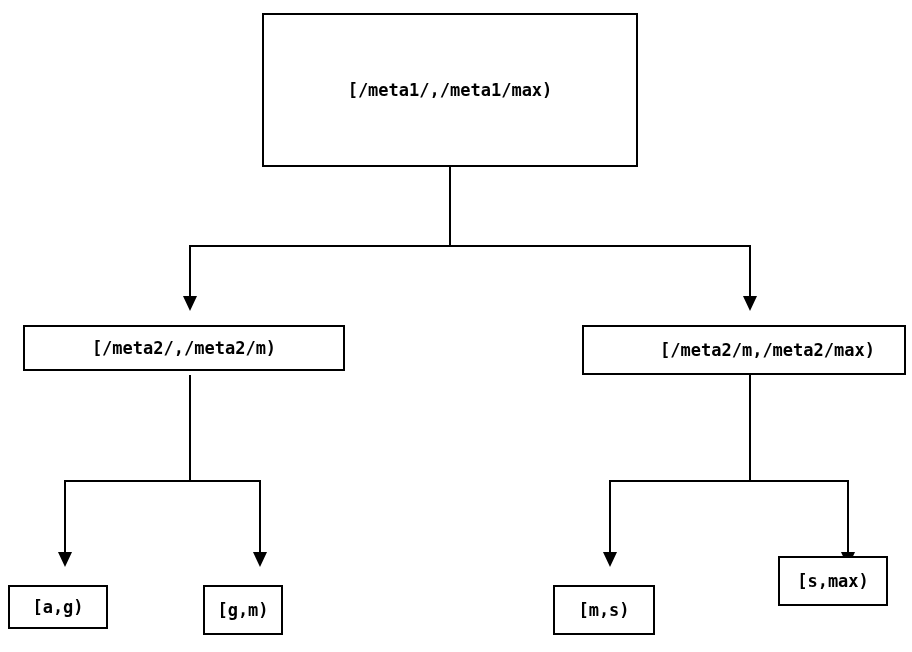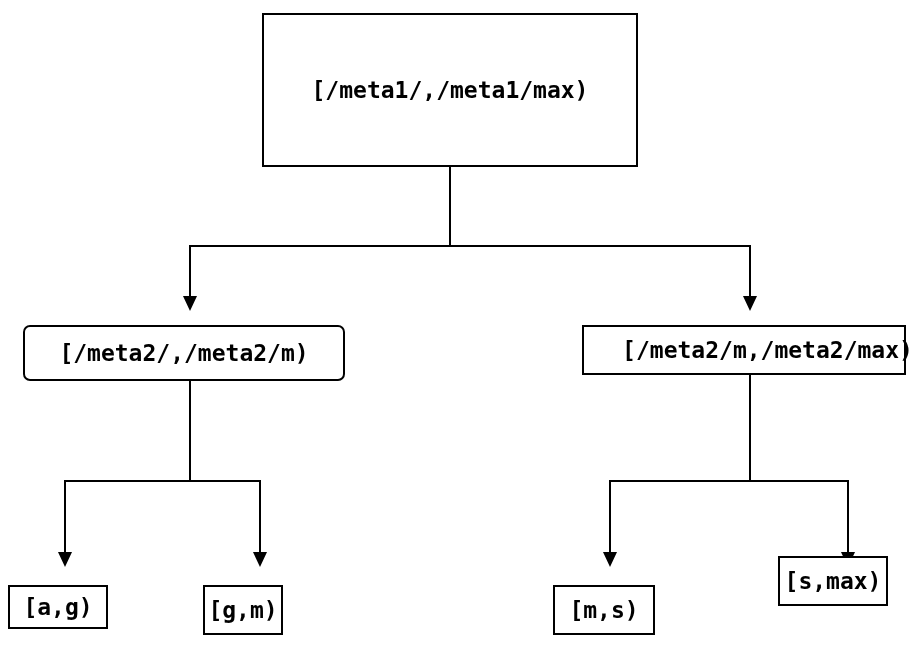--- a/index.html
+++ b/index.html
@@ -34,27 +34,27 @@
   .arrowhead { fill: var(--line-color); stroke: none; }
 
   .node {
     position: absolute;
     border: 2px solid var(--line-color);
     background: var(--bg-color);
     color: var(--text-color);
     display: flex;
     align-items: center;
     justify-content: center;
-    font-size: 23px;
+    font-size: 17px;
     font-weight: bold;
     white-space: nowrap;
   }
 
   .node-root      { left: 262px; top: 13px;  width: 376px; height: 154px; }
-  .node-left      { left: 23px;  top: 325px; width: 322px; height: 56px; border-radius: 7px; }
+  .node-left      { left: 23px;  top: 325px; width: 322px; height: 46px; }
   .node-right     { left: 582px; top: 325px; width: 324px; height: 50px; padding-left: 47px; }
   .node-leaf-ag   { left: 8px;   top: 585px; width: 100px; height: 44px; }
   .node-leaf-gm   { left: 203px; top: 585px; width: 80px; height: 50px; }
   .node-leaf-ms   { left: 553px; top: 585px; width: 102px; height: 50px; }
   .node-leaf-smax { left: 778px; top: 556px; width: 110px; height: 50px; }
 </style>
 </head>
 <body>
 
 <div class="stage">

